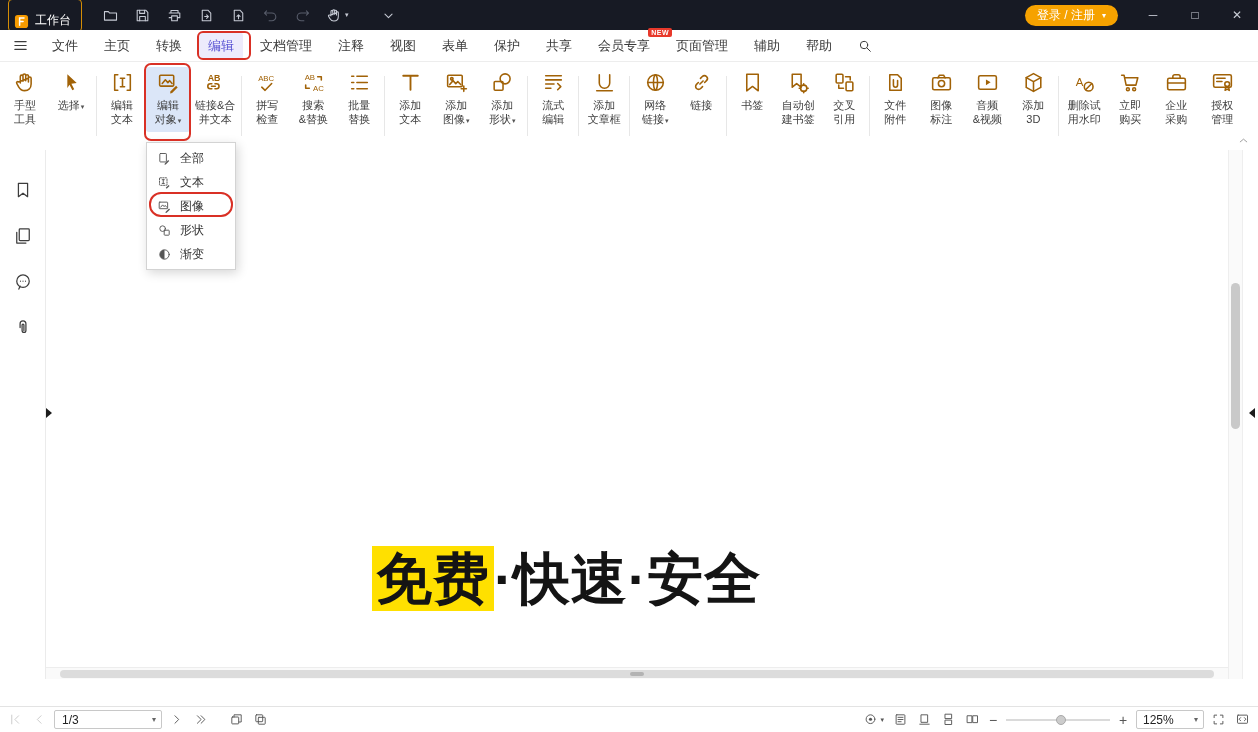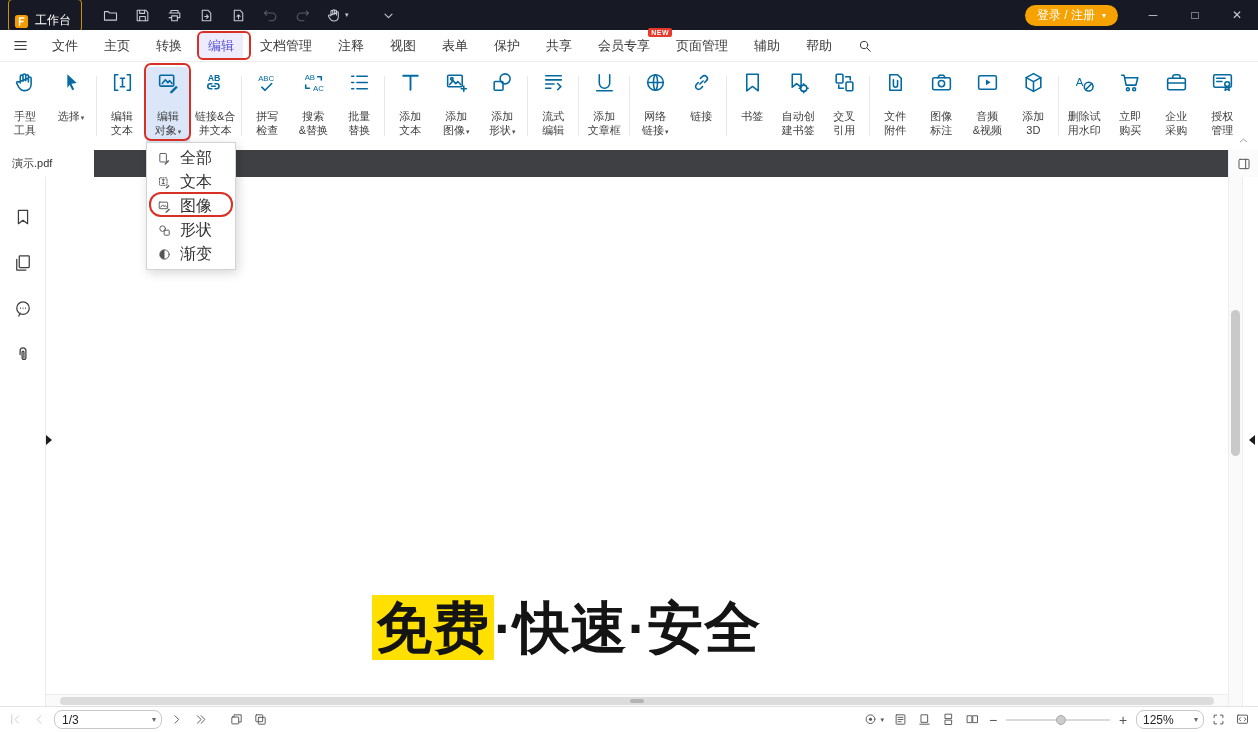--- a/index.html
+++ b/index.html
@@ -36,69 +36,69 @@
   .mb-badge:empty{display:none}
   .mb-search{width:16px;height:16px;color:#3c3c3c;margin-left:12px}
 
   
   .ribbon{height:88px;background:#fff;position:relative;padding:5px 0 0 2px;display:flex}
   .ribbon-row{display:flex;align-items:flex-start}
   .ribbon-btn{position:relative;min-width:44px;display:flex;flex-direction:column;align-items:center;padding:3px 3px 4px;margin:0 1px;border-radius:3px}
   .ribbon-btn.selected{background:var(--selected-button-bg,#dbe6f8)}
   .ribbon-btn.sep{margin-right:6px}
   .ribbon-btn.sep::after{content:"";position:absolute;right:-4px;top:9px;height:60px;width:1px;background:#e7e7e7}
-  .ribbon-ic{width:25px;height:25px;color:#0369a1;margin-bottom:14px}
+  .ribbon-ic{width:25px;height:25px;color:#a16207;margin-bottom:3px}
   .lbl{font-size:11px;line-height:14px;color:#3e3e3e;text-align:center}
   .txt{white-space:pre-line}
   .ribbon-btn .dd-caret{font-size:7px;color:#555;margin-left:1px}
   .ribbon-btn.caret .dd-caret{display:inline}
   .ribbon-collapse{position:absolute;right:8px;bottom:3px;width:13px;height:13px;color:#8a8a8a}
 
   
   .workspace{position:relative;height:556px}
   .tabstrip{height:27px;display:flex}
   .doc-tab{width:94px;background:#fff;display:flex;align-items:center;padding-left:12px;font-size:11px;color:#333}
   .tabstrip-rest{flex:1;background:#3e4043}
   .tabstrip-corner{width:30px;background:#fbfbfb;display:flex;align-items:center;justify-content:center;border-left:1px solid #ededed}
   .corner-ic{width:16px;height:16px;color:#555}
   .body{display:flex;height:529px}
   .sidebar{width:46px;background:#fff;border-right:1px solid #ebebeb;display:flex;flex-direction:column;align-items:center;padding-top:30px;gap:26px}
   .side-ic,.side-ic .icon-slot{width:20px;height:20px;color:#3d3d3d}
   .docarea{flex:1;background:#fff;position:relative}
-  .page-text{position:absolute;left:326px;top:414px;font-size:56px;font-weight:bold;color:#141414;letter-spacing:1px;white-space:nowrap}
+  .page-text{position:absolute;left:326px;top:392px;font-size:56px;font-weight:bold;color:#141414;letter-spacing:1px;white-space:nowrap}
   .hl{background:var(--highlight-yellow,#ffe000);padding:1px 4px}
   .hscroll{position:absolute;left:0;right:0;bottom:0;height:12px;background:#fafafa;border-top:1px solid #ededed}
   .h-thumb{position:absolute;left:14px;right:14px;top:2px;height:8px;background:#dcdcdc;border-radius:4px}
   .h-thumb::after{content:"";position:absolute;left:50%;top:2px;margin-left:-7px;width:14px;height:4px;background:#b3b3b3;border-radius:2px}
   .collapse-left{position:absolute;left:0;top:258px;width:0;height:0;border-top:5px solid transparent;border-bottom:5px solid transparent;border-left:6px solid #1c1c1c}
   .vscroll{width:14px;background:#fafafa;border-left:1px solid #eee;position:relative}
   .v-thumb{position:absolute;left:2px;width:9px;top:133px;height:146px;background:#c9c9c9;border-radius:5px}
   .rightstrip{width:16px;background:#fff;border-left:1px solid #eee;position:relative}
   .collapse-right{position:absolute;right:3px;top:258px;width:0;height:0;border-top:5px solid transparent;border-bottom:5px solid transparent;border-right:6px solid #1c1c1c}
 
   
   .statusbar{height:26px;background:#fff;border-top:1px solid #e3e3e3;display:flex;align-items:center;padding:0 8px;gap:7px;color:#555}
   .sb-grp{display:flex;align-items:center;gap:9px}
   .sb-ic{display:flex;align-items:center;gap:2px;color:#555}
   .sb-ic .icon-slot{width:15px;height:15px}
   .sb-ic.disabled{color:#c9c9c9}
   .sb-ic.caret .dd-caret{display:inline-block;font-size:7px;color:#555}
-  .page-combo,.zoom-combo{height:19px;border:1px solid #c8c8c8;border-radius:8px;display:flex;align-items:center;font-size:12px;color:#222;background:#fff}
+  .page-combo,.zoom-combo{height:19px;border:1px solid #c8c8c8;border-radius:2px;display:flex;align-items:center;font-size:12px;color:#222;background:#fff}
   .page-combo{width:108px;padding:0 5px 0 7px}
   .zoom-combo{width:68px;padding:0 5px 0 6px}
   .combo-caret{margin-left:auto;font-size:8px;color:#666}
   .sb-spacer{flex:1}
   .zoom-out,.zoom-in{font-size:14px;color:#555;width:12px;text-align:center}
   .zoom-slider{position:relative;width:104px;height:14px}
   .z-track{position:absolute;left:0;right:0;top:6px;height:2px;background:#dadada}
   .z-knob{position:absolute;left:48%;top:2px;width:10px;height:10px;border-radius:50%;background:#ccc;border:1px solid #a9a9a9}
 
   
   .dropdown{position:absolute;left:146px;top:142px;width:90px;background:#fff;border:1px solid #d3d3d3;box-shadow:2px 3px 10px rgba(0,0,0,.16);padding:3px 0;z-index:40}
-  .dd-item{height:24px;display:flex;align-items:center;gap:8px;padding:0 10px;font-size:16px;color:#333}
+  .dd-item{height:24px;display:flex;align-items:center;gap:8px;padding:0 10px;font-size:12px;color:#333}
   .dd-ic{width:15px;height:15px;color:#555}
   .annot{position:absolute;border:2px solid var(--annotation,#d93025);pointer-events:none;z-index:60}
   .a1{left:197px;top:31px;width:54px;height:29px;border-radius:6px}
   .a2{left:144px;top:63px;width:47px;height:78px;border-radius:7px}
   .a3{left:149px;top:192px;width:84px;height:25px;border-radius:12px}
 </style>
 </head>
 <body>
 
 <div class="app">
@@ -581,34 +581,20 @@
         </div>
       </div>
     <span class="ribbon-collapse icon-slot">
         <svg viewBox="0 0 24 24" fill="none" stroke="currentColor" stroke-width="1.5" stroke-linecap="round" stroke-linejoin="round">
           <path d="M6 14.5l6-5 6 5"></path>
         </svg>
       </span>
   </div>
 
   <div class="workspace">
-    <div class="tabstrip">
-      <div class="doc-tab">
-        <span>演示.pdf</span>
-      </div>
-      <div class="tabstrip-rest"></div>
-      <div class="tabstrip-corner">
-        <span class="corner-ic icon-slot">
-            <svg viewBox="0 0 24 24" fill="none" stroke="currentColor" stroke-width="1.5" stroke-linecap="round" stroke-linejoin="round">
-              <rect x="4.5" y="5" width="15" height="14" rx="1.5"></rect>
-              <path d="M14.5 5v14"></path>
-            </svg>
-          </span>
-      </div>
-    </div>
     <div class="body">
       <div class="sidebar">
 
           <span class="side-ic"><span class="icon-slot"><svg viewBox="0 0 24 24" fill="none" stroke="currentColor" stroke-width="1.5" stroke-linecap="round" stroke-linejoin="round">
                 <path d="M6.5 4h11v16l-5.5-4.2L6.5 20z"></path>
               </svg></span></span>
 
           <span class="side-ic"><span class="icon-slot"><svg viewBox="0 0 24 24" fill="none" stroke="currentColor" stroke-width="1.5" stroke-linecap="round" stroke-linejoin="round">
                 <rect x="7.5" y="3.5" width="12" height="14" rx="1"></rect>
                 <path d="M4.5 7.5v13h11"></path>

